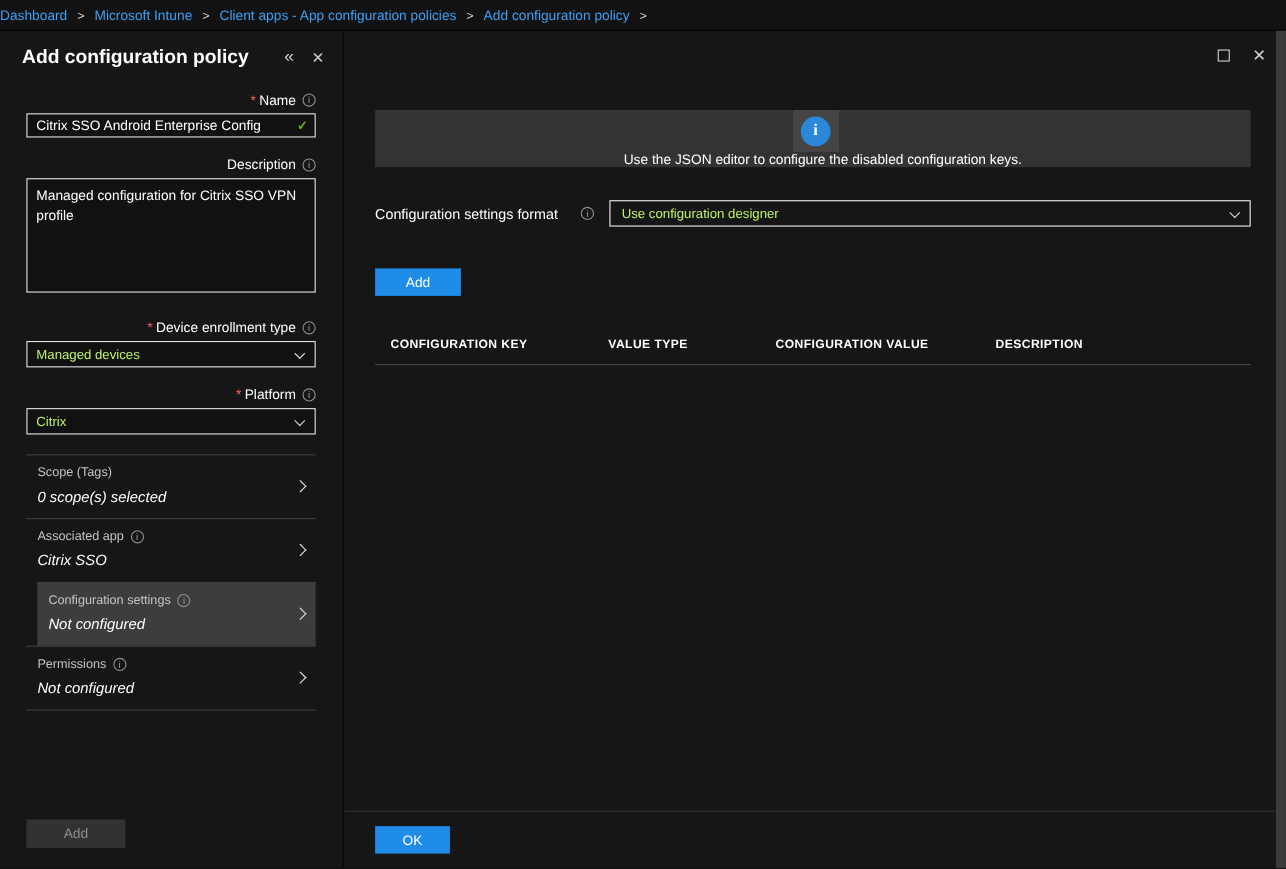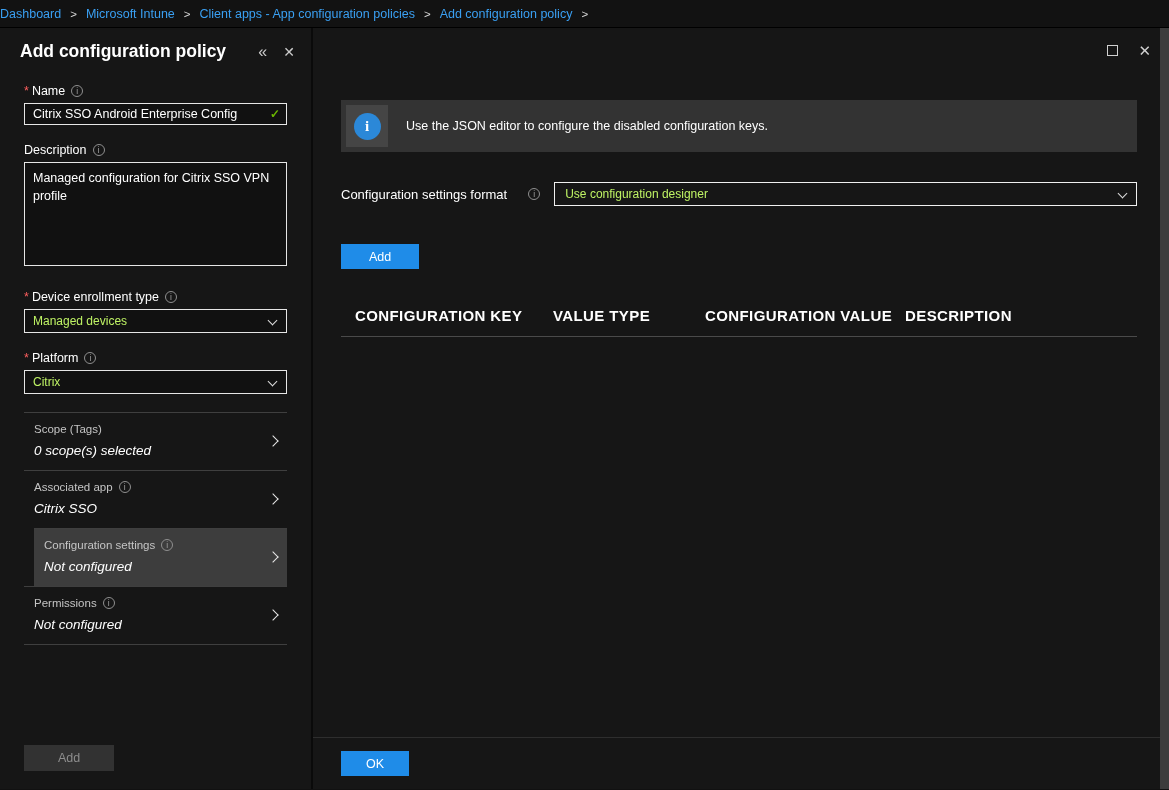--- a/index.html
+++ b/index.html
@@ -19,21 +19,21 @@
 
   
   .blade { width:313px; background:#161616; display:flex; flex-direction:column; border-right:2px solid #0a0a0a; }
   .blade-header { display:flex; align-items:center; padding:13px 16px 8px 20px; }
   .blade-title { color:#ffffff; font-size:17.5px; font-weight:bold; flex:1; }
   .collapse-glyph { color:#cccccc; font-size:16px; margin-right:16px; cursor:pointer; }
   .close-glyph { color:#cccccc; font-size:14px; cursor:pointer; }
 
   .blade-body { flex:1; padding:14px 24px 0 24px; }
 
-  .field-label { color:#ffffff; font-size:12.5px; margin-bottom:5px; display:flex; align-items:center; }
+  .field-label { color:#ffffff; font-size:12.5px; margin-bottom:5px; display:flex; align-items:center;justify-content:flex-end; }
   .required::before { content:"* "; color:#ff5f5f; margin-right:3px; }
   .info-i { display:inline-block; width:12px; height:12px; border:1px solid #8f8f8f; border-radius:50%;
     color:#9f9f9f; font-size:8.5px; line-height:11px; text-align:center; margin-left:6px;
     font-style:normal; }
   .info-i::before { content:"i"; }
 
   .input-wrap { position:relative; margin-bottom:18px; }
   .text-input { width:100%; height:22px; background:#111111; border:1px solid #e6e6e6; color:#ffffff;
     font-size:12.5px; padding:2px 24px 2px 8px; font-family:"Liberation Sans", sans-serif; }
   .valid-icon { position:absolute; right:7px; top:4px; color:#6bb700; font-size:12px; }
@@ -64,41 +64,41 @@
 
   
   .content { flex:1; background:#161616; position:relative; display:flex; flex-direction:column; }
   .content-chrome { height:44px; display:flex; align-items:center; justify-content:flex-end;
     padding-right:18px; gap:20px; }
   .restore-icon { width:11px; height:11px; border:1.4px solid #d0d0d0; cursor:pointer; }
   .content-close { color:#d0d0d0; font-size:15px; cursor:pointer; line-height:1; }
 
   .content-body { flex:1; padding:0 32px 0 28px; }
 
-  .info-banner { margin-top:28px; height:52px; background:#333333; display:flex; align-items:center; }
+  .info-banner { margin-top:28px; height:52px; background:#333333; display:flex; align-items:center;flex-direction:column; }
   .banner-icon-box { width:42px; height:42px; margin-left:5px; background:#454545;
     display:flex; align-items:center; justify-content:center; }
   .banner-circle { width:27px; height:27px; border-radius:50%; background:#2b88d8; color:#ffffff;
     display:flex; align-items:center; justify-content:center; font-size:15px; font-weight:bold;
     font-family:"Liberation Serif", serif; }
   .banner-circle::before { content:"i"; }
   .banner-text { color:#ffffff; font-size:12.5px; margin-left:18px; }
 
   .format-row { margin-top:30px; display:flex; align-items:center; }
   .format-label { color:#ffffff; font-size:13px; display:flex; align-items:center; white-space:nowrap;gap:15px; }
   .format-select { position:relative; flex:1; margin-left:14px; height:24px; border:1px solid #f0f0f0;
     background:#161616; display:flex; align-items:center; padding:0 28px 0 10px; cursor:pointer; }
 
   .btn-primary { background:#1f8ce8; color:#ffffff; border:none; font-size:12.5px;
     font-family:"Liberation Sans", sans-serif; cursor:pointer; }
   .add-btn { margin-top:38px; width:78px; height:25px; }
 
   .table-head { margin-top:38px; display:grid; grid-template-columns:198px 152px 200px 1fr;
     padding:0 0 12px 14px; border-bottom:1px solid #4a4a4a; }
-  .th { color:#ffffff; font-size:15px; font-weight:bold; letter-spacing:0.4px; }
+  .th { color:#ffffff; font-size:11px; font-weight:bold; letter-spacing:0.4px; }
 
   .content-footer { border-top:1px solid #2e2e2e; padding:13px 28px; }
   .ok-btn { width:68px; height:25px; }
 
   
   .scrollbar { position:absolute; right:0; top:0; width:9px; height:100%; background:#3c3c3c; }
 </style>
 </head>
 <body>
 

